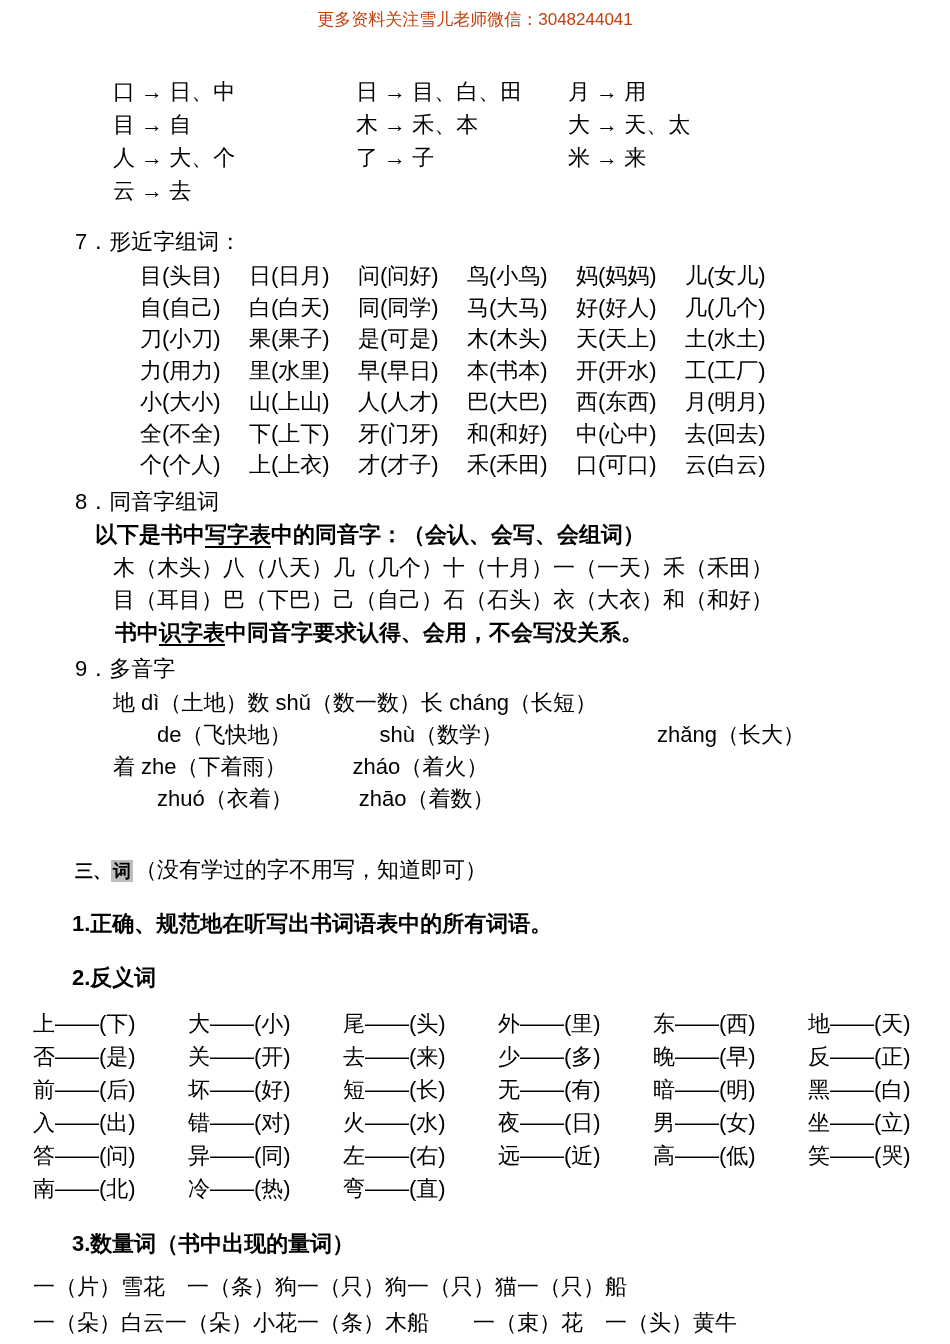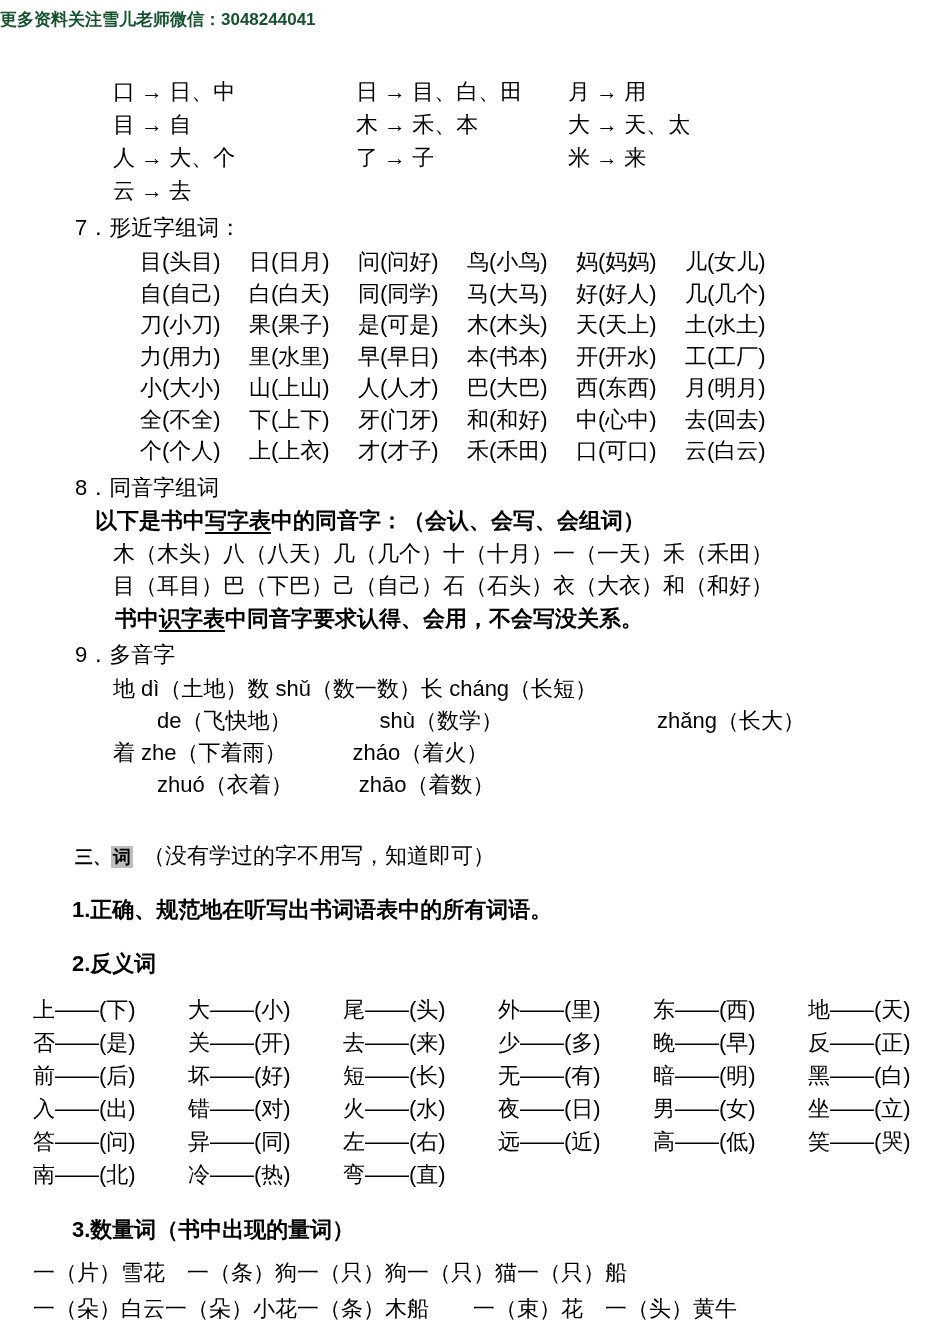--- a/index.html
+++ b/index.html
@@ -1,40 +1,40 @@
 <!DOCTYPE html>
 <html><head>
 <meta charset="utf-8">
 <style>
   html,body { margin:0; padding:0; background:#ffffff; }
   body { font-family:"Liberation Sans","DejaVu Sans",sans-serif; color:#000; }
   .page { position:relative; width:950px; min-height:1344px; margin:0 auto; background:#fff; box-sizing:border-box; overflow:hidden; }
 
-  .meta { color:#14532d; font-size:17px; margin-top:8px;font-weight:bold; }
-
-  .deriv { margin:44px 0 6px 113px; font-size:22px; }
+  .meta { text-align:center; color:#c2410c; font-size:17px; margin-top:8px; }
+
+  .deriv { margin:44px 0 20px 113px; font-size:22px; }
   .deriv .drow { display:grid; grid-template-columns:243px 212px auto; line-height:33px; }
 
   .sec-title { margin:6px 0 3px 75px; font-size:22px; font-weight:normal; }
 
   .grid7 { margin-left:140px; font-size:22px; }
   .grid7 .g7row { display:grid; grid-template-columns:repeat(6,109px); line-height:31.5px; }
 
   .s8sub { margin:3px 0 2px 95px; font-size:22px; font-weight:bold; }
   .s8lines { margin-left:113px; font-size:22px; }
   .s8lines .s8line { line-height:32px; }
   .s8note { margin:2px 0 4px 115px; font-size:22px; font-weight:bold; }
 
   .s9lines { margin-left:113px; font-size:22px; }
   .s9lines .s9line { line-height:32px; white-space:pre-wrap; }
 
   .word-heading { margin:40px 0 0 75px; font-size:22px; }
   .wh-main { font-size:18px; font-weight:bold; }
   .hl { background:#bdbdbd; padding:1px 2px; }
-  .wh-note { font-size:22px; margin-left:10px; }
+  .wh-note { font-size:22px; margin-left:2px; }
 
   .item-title { margin:24px 0 0 72px; font-size:22px; font-weight:bold; }
 
   .antonyms { margin:14px 0 0 33px; font-size:22px; }
   .antonyms .arow { display:grid; grid-template-columns:repeat(6,140px); line-height:33px;gap:15px; }
 
   .quant { margin:10px 0 0 33px; font-size:22px; }
   .quant .qline { line-height:36px; white-space:pre-wrap; }
 
   .u { text-decoration:underline; text-underline-offset:4px; }

